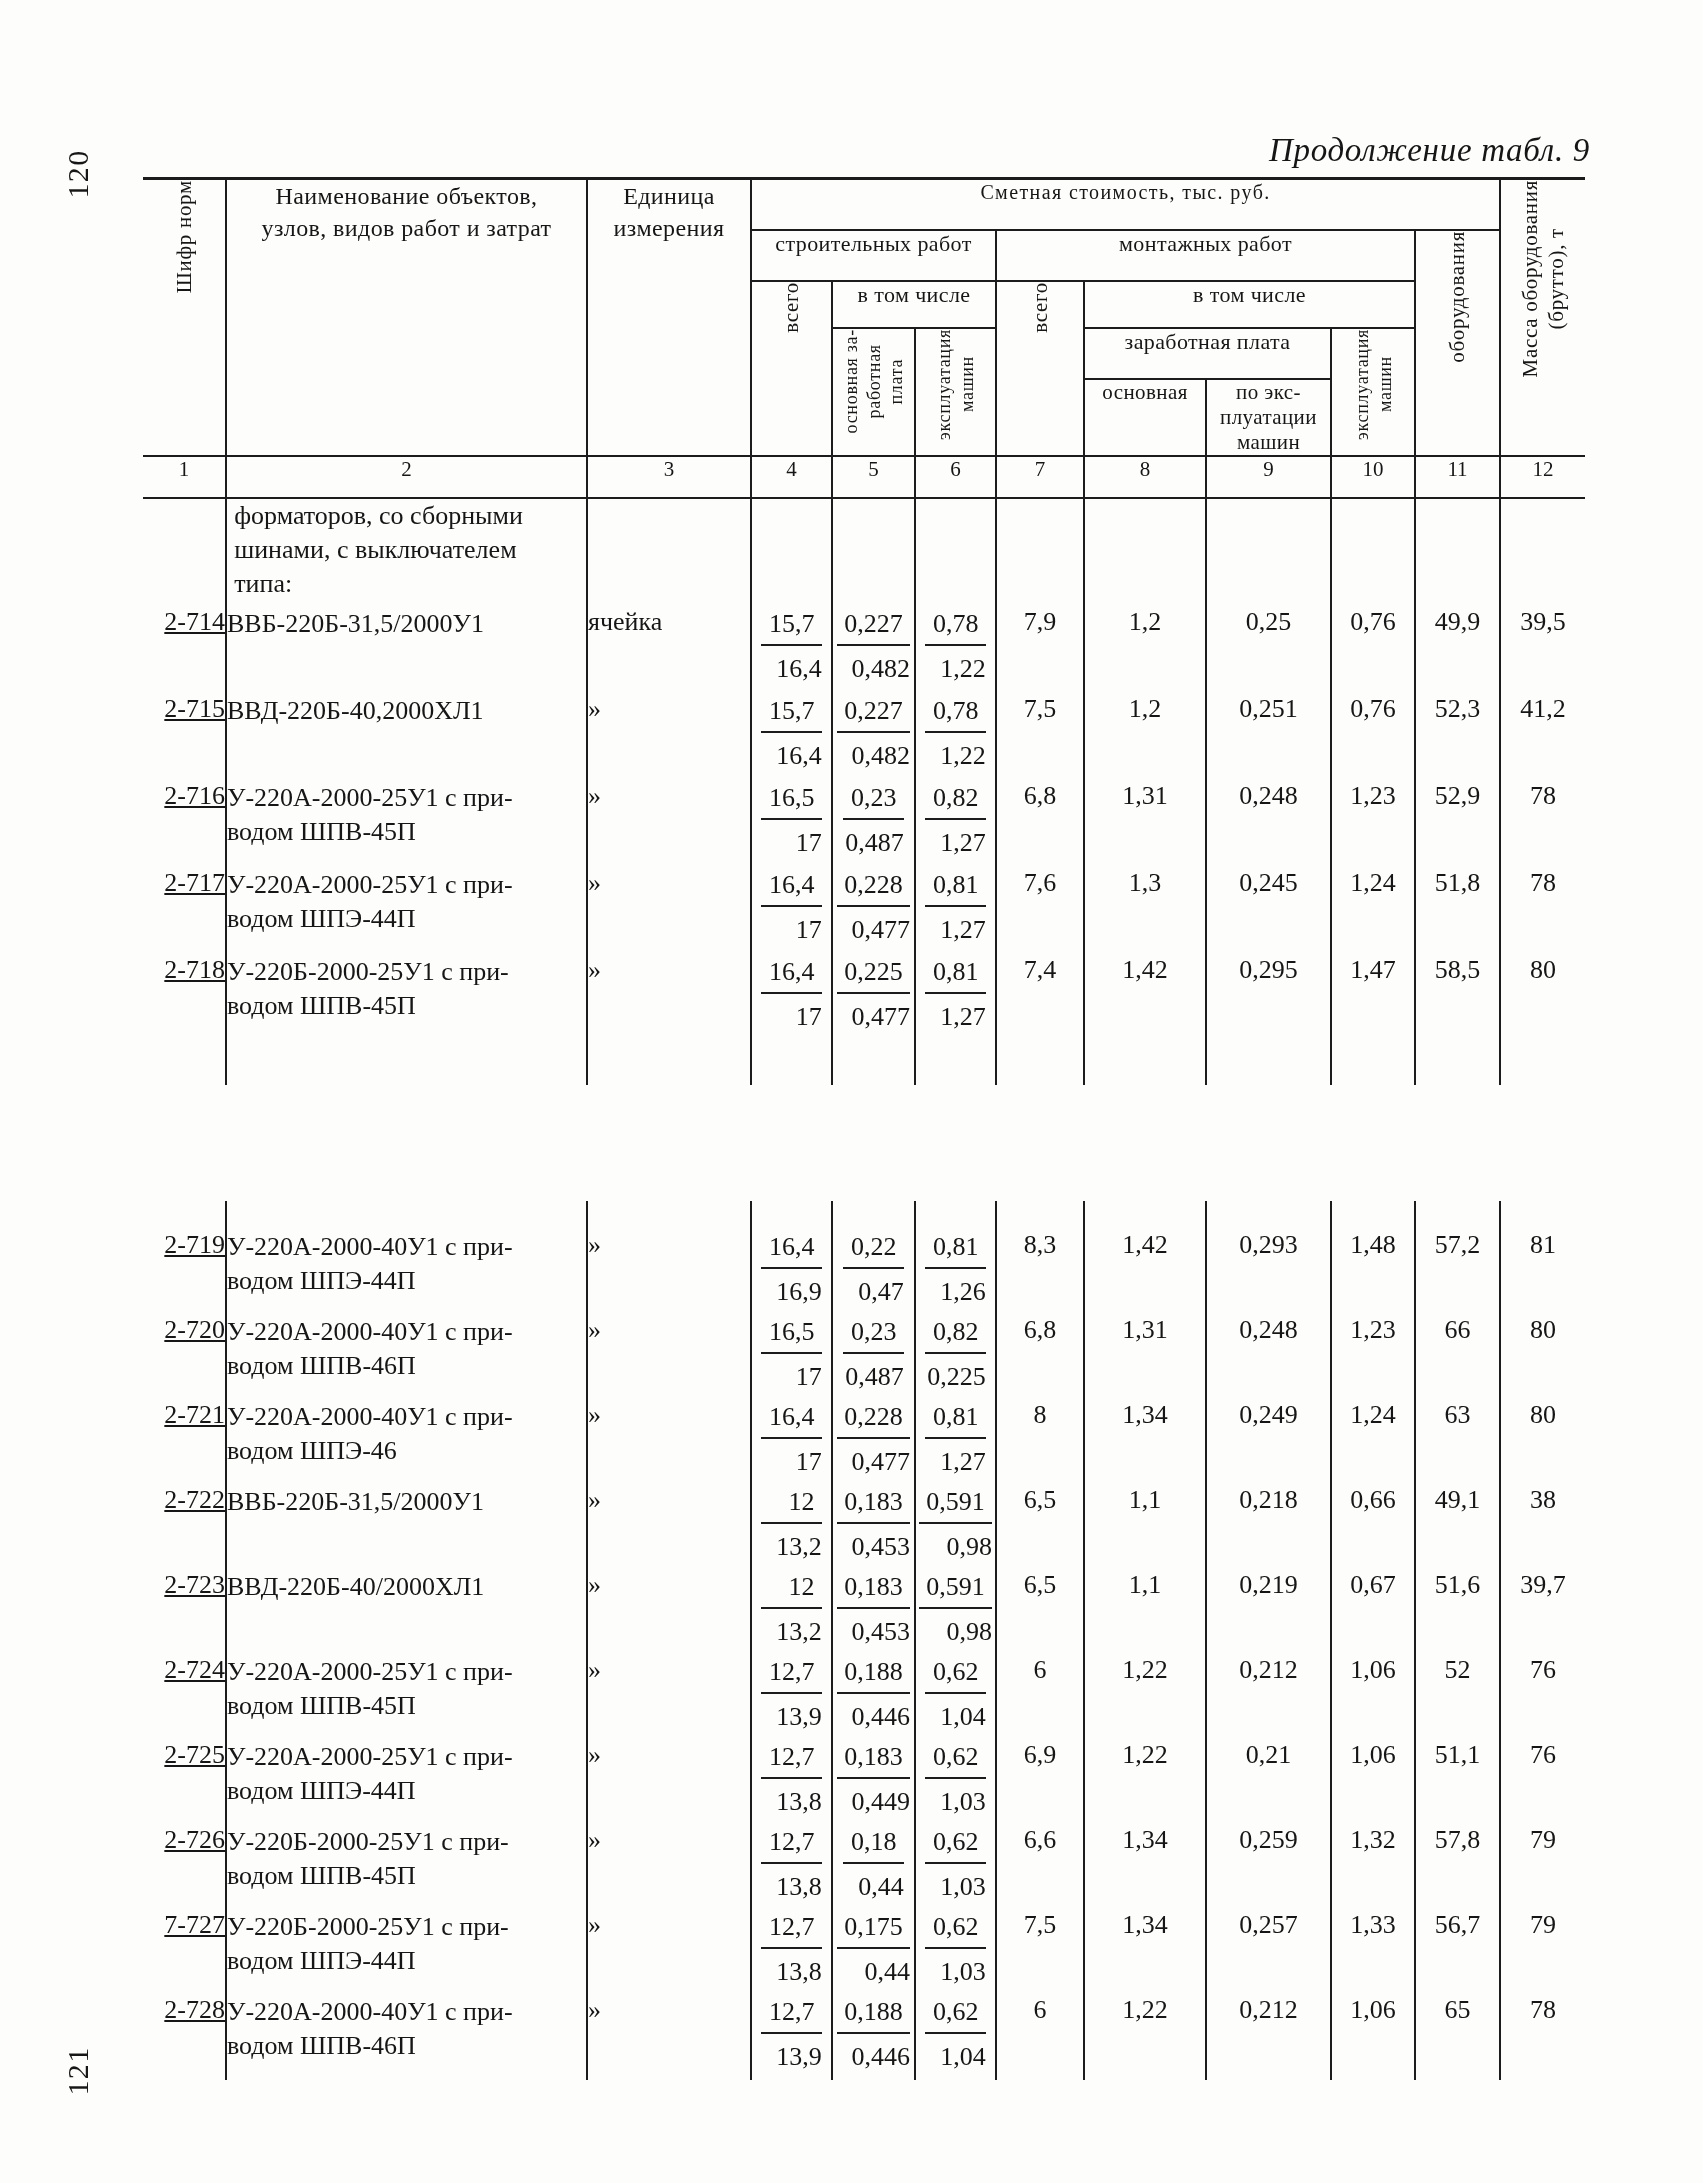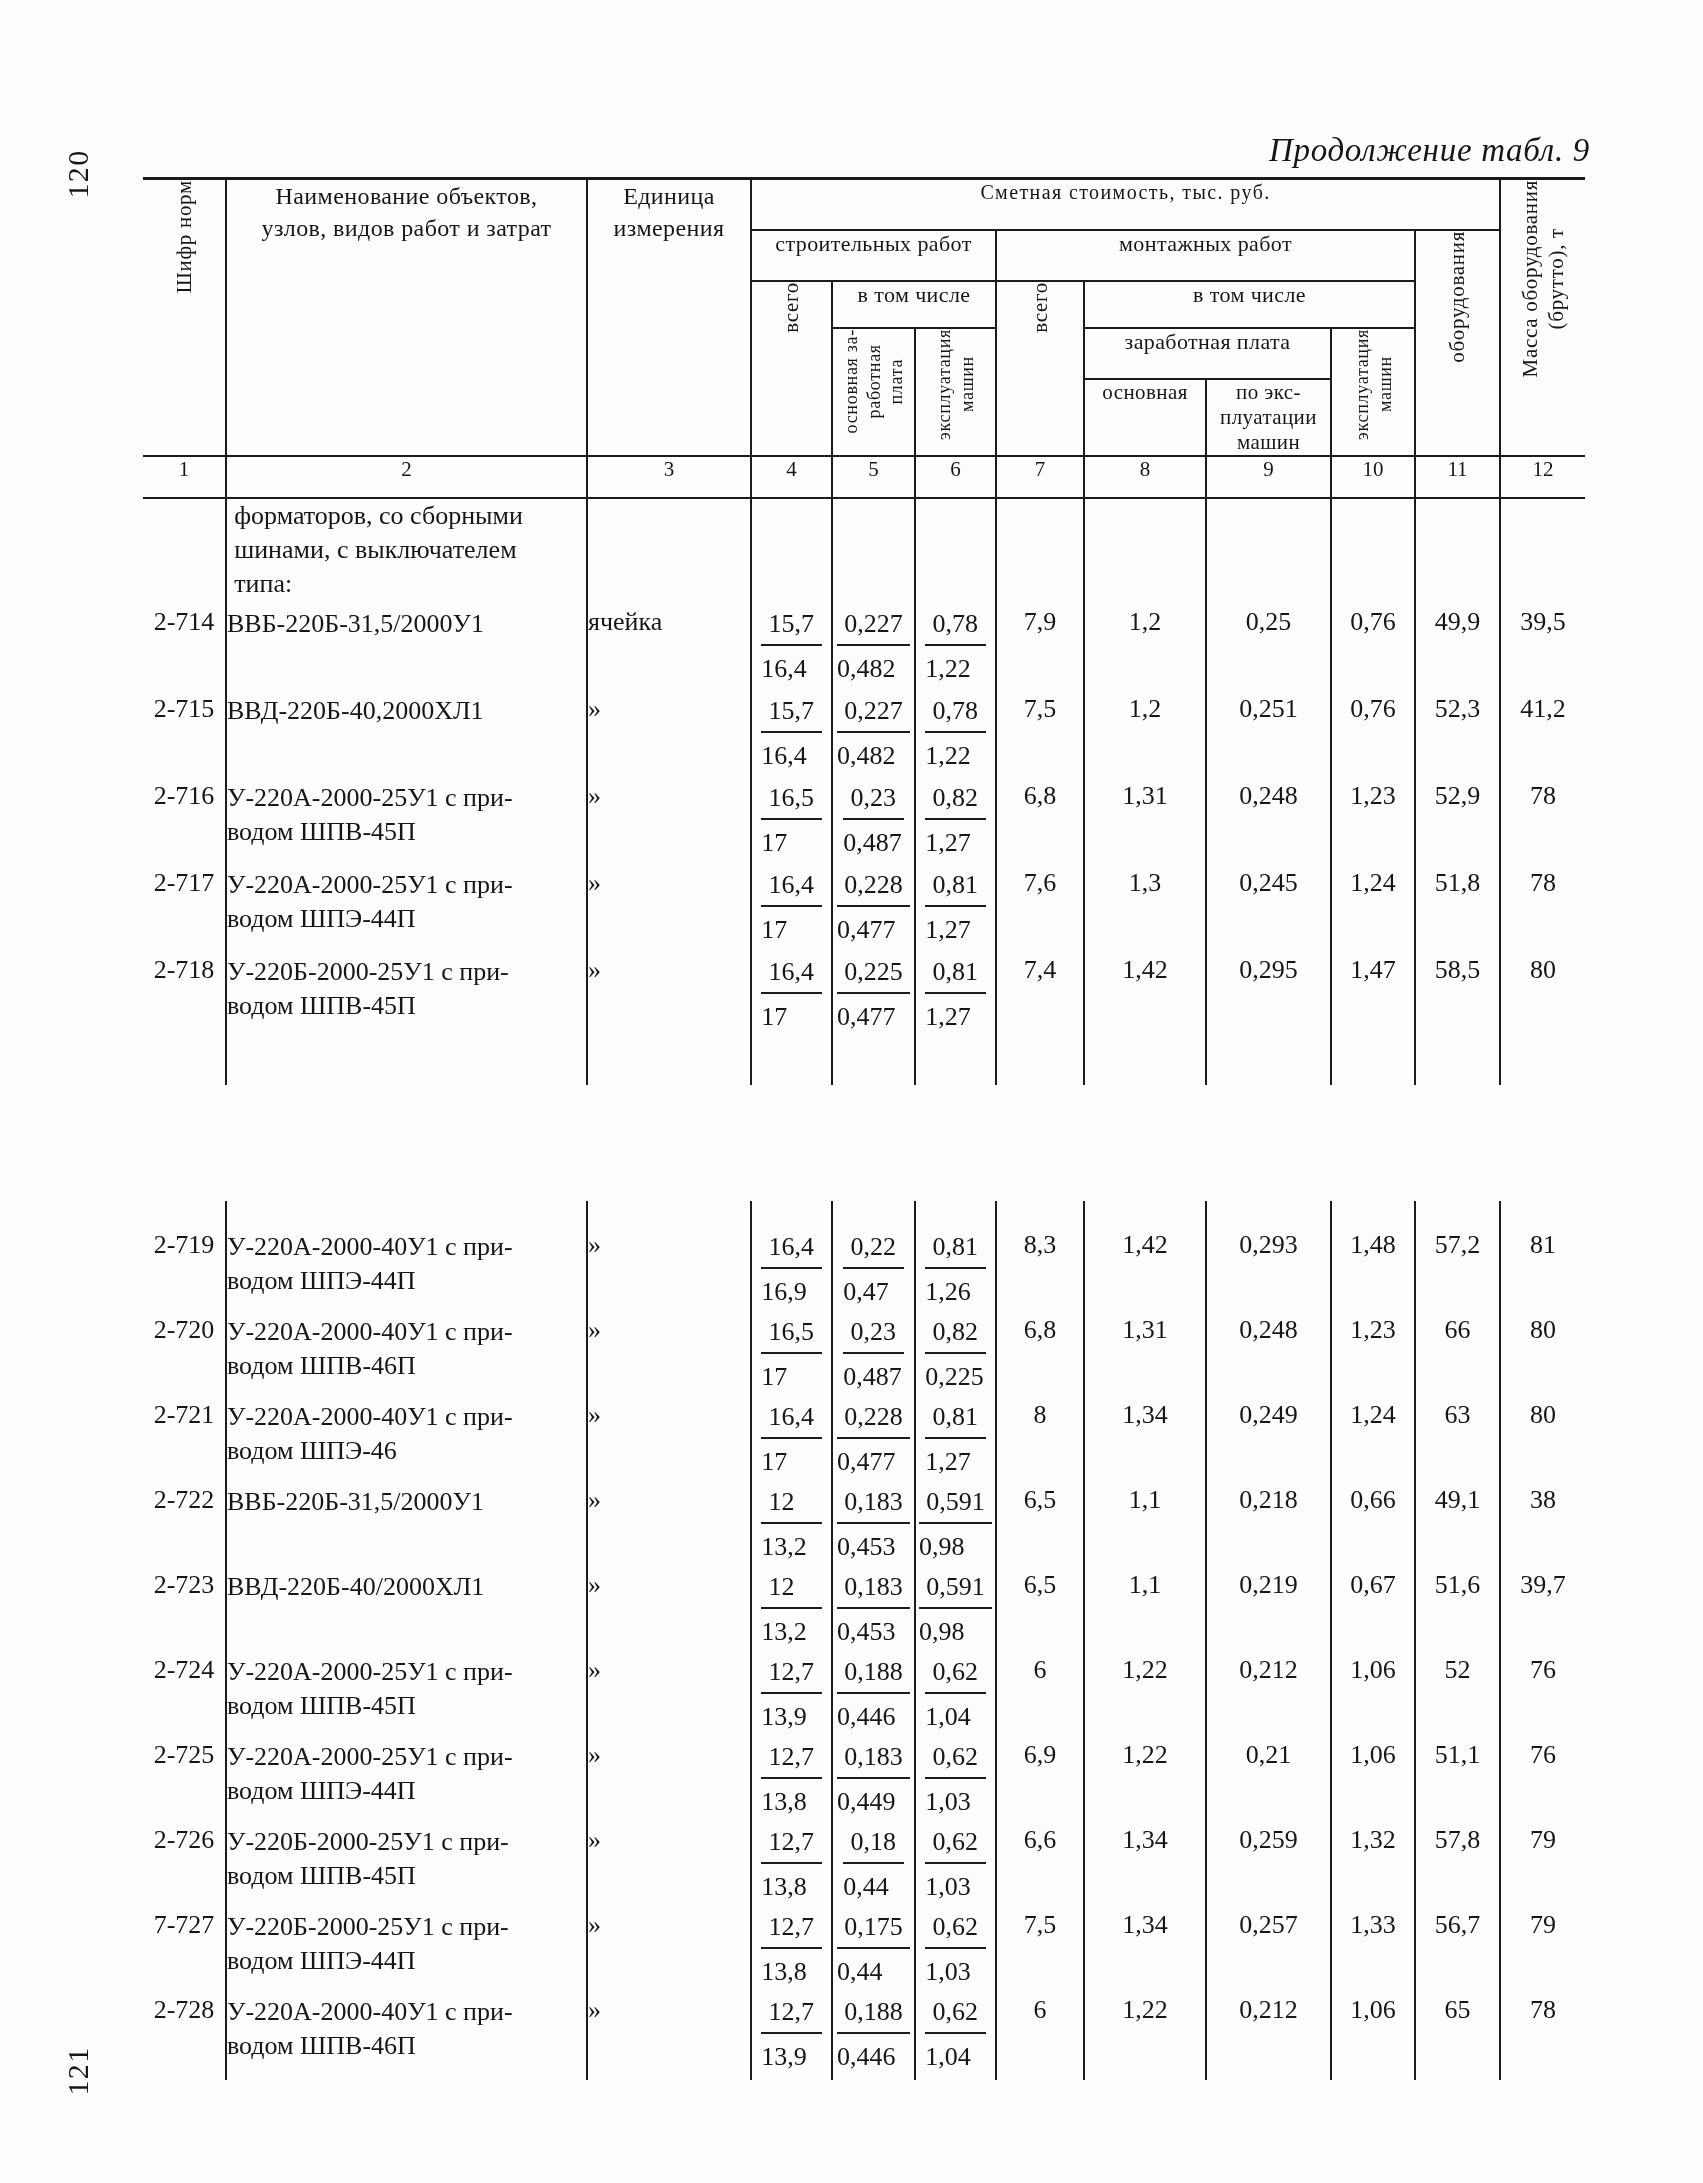--- a/index.html
+++ b/index.html
@@ -26,28 +26,28 @@
   .big{font-size:24px; line-height:1.35;}
   .band1{font-size:20px; letter-spacing:1.4px;}
   .h5c{font-size:21px; vertical-align:middle;}
   .rot{display:inline-block; writing-mode:vertical-rl; transform:rotate(180deg); white-space:pre-line; line-height:1.25; letter-spacing:0.7px;}
   .rot-md{font-size:21px;}
   .rot-sm{font-size:18px;}
   
   .numrow td{border-top:2.2px solid #1c1c1c; border-bottom:2.9px solid #1c1c1c; font-size:21px; text-align:center; vertical-align:middle; height:40px;}
   
   .dc{font-size:26px;}
-  .cc{text-align:center; padding-top:7.2px;}
+  .cc{text-align:right; padding-top:7.2px;text-decoration:underline;}
   .nmc{padding-left:26px; line-height:34px; padding-top:5.8px;}
   .nmc.notec{padding-left:7.2px;}
   .nl{white-space:nowrap;}
   .uc{padding-top:7.2px;}
   .fc{text-align:center; padding-top:4.3px;}
   .vc{text-align:center; padding-top:7.2px;}
-  .fr{display:inline-block; text-align:left; line-height:1.05;}
+  .fr{display:inline-block; text-align:right; line-height:1.05;}
   .fr .n{display:block; border-bottom:2.2px solid #1c1c1c; padding:2.9px 7.2px 7.2px; min-width:46px;}
   .fr .d{display:block; padding-top:8.7px;}
   .gap{height:116px;}
 </style>
 </head>
 <body>
 
 <div class="page">
 
   <div class="pg pg-top">

